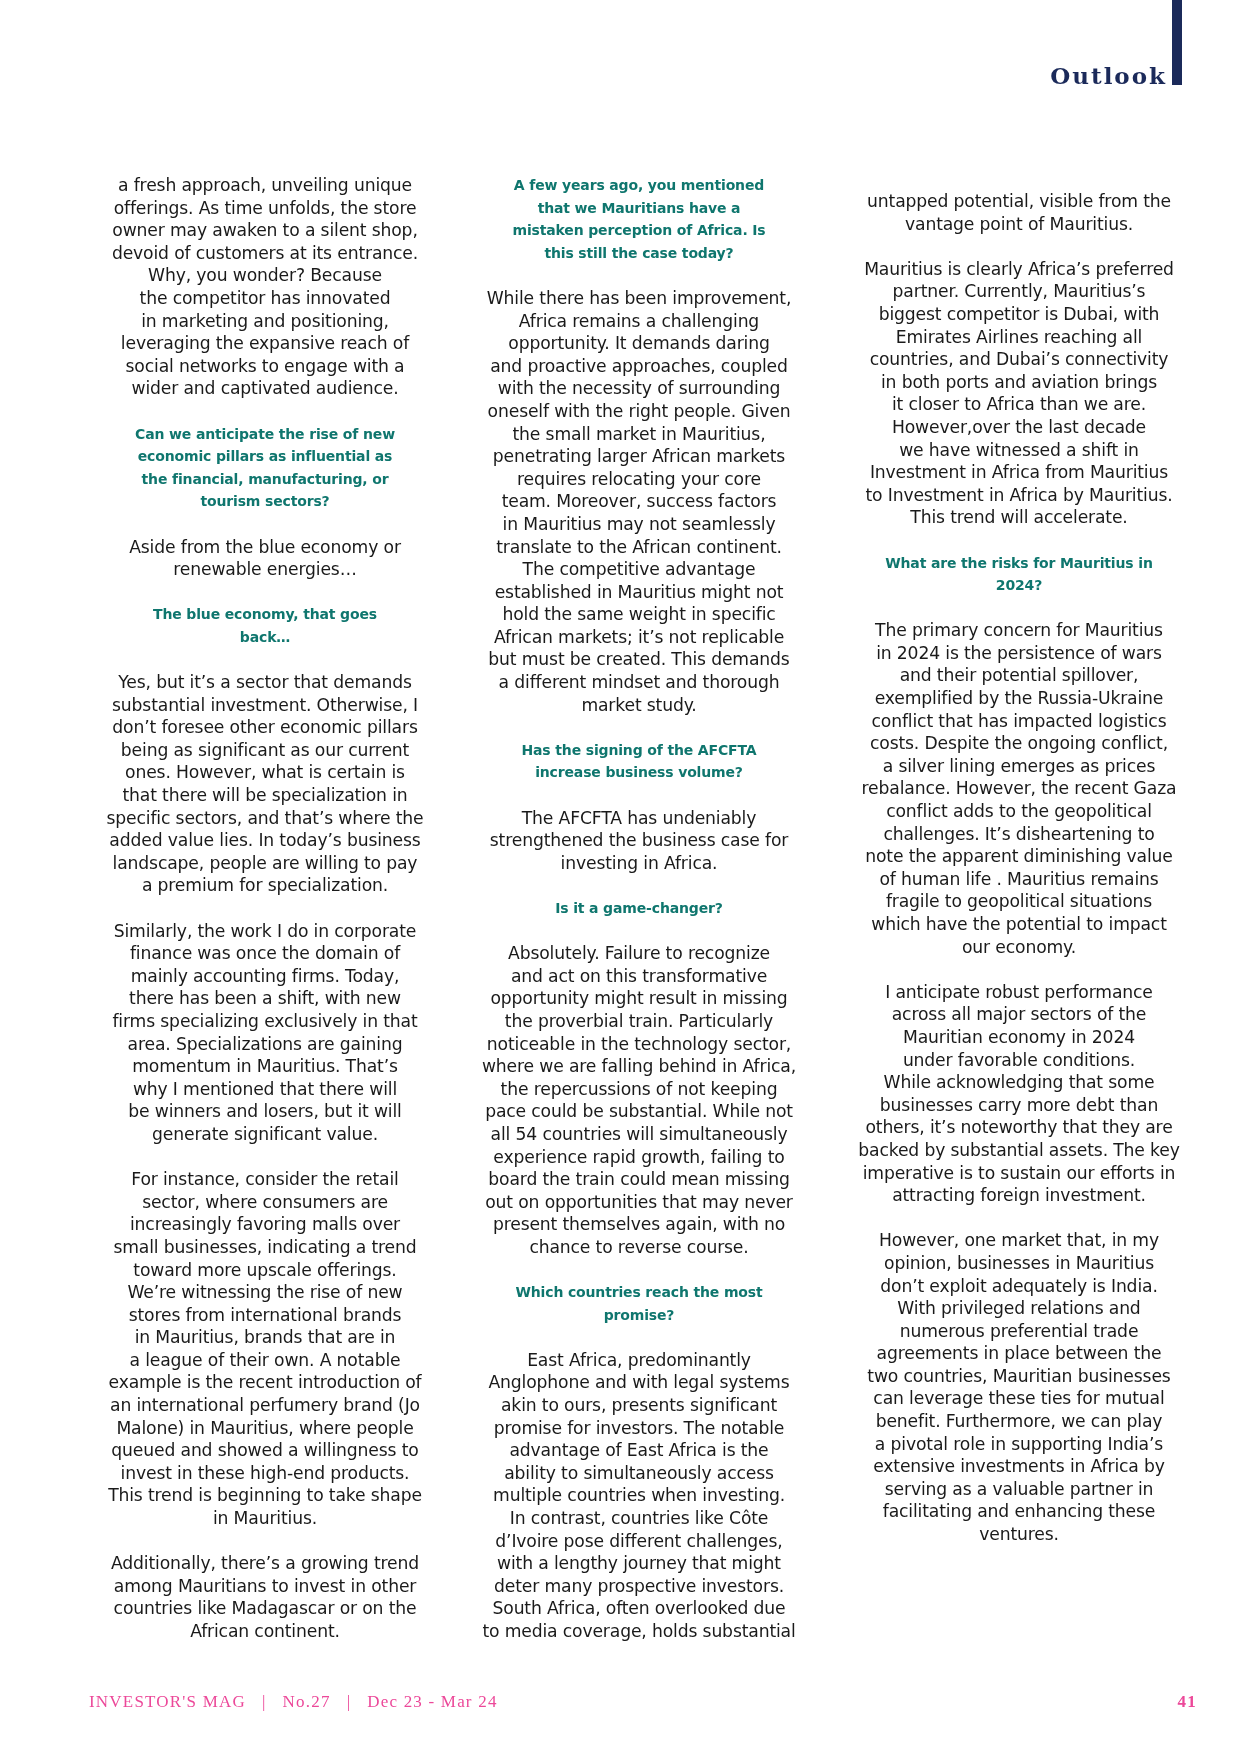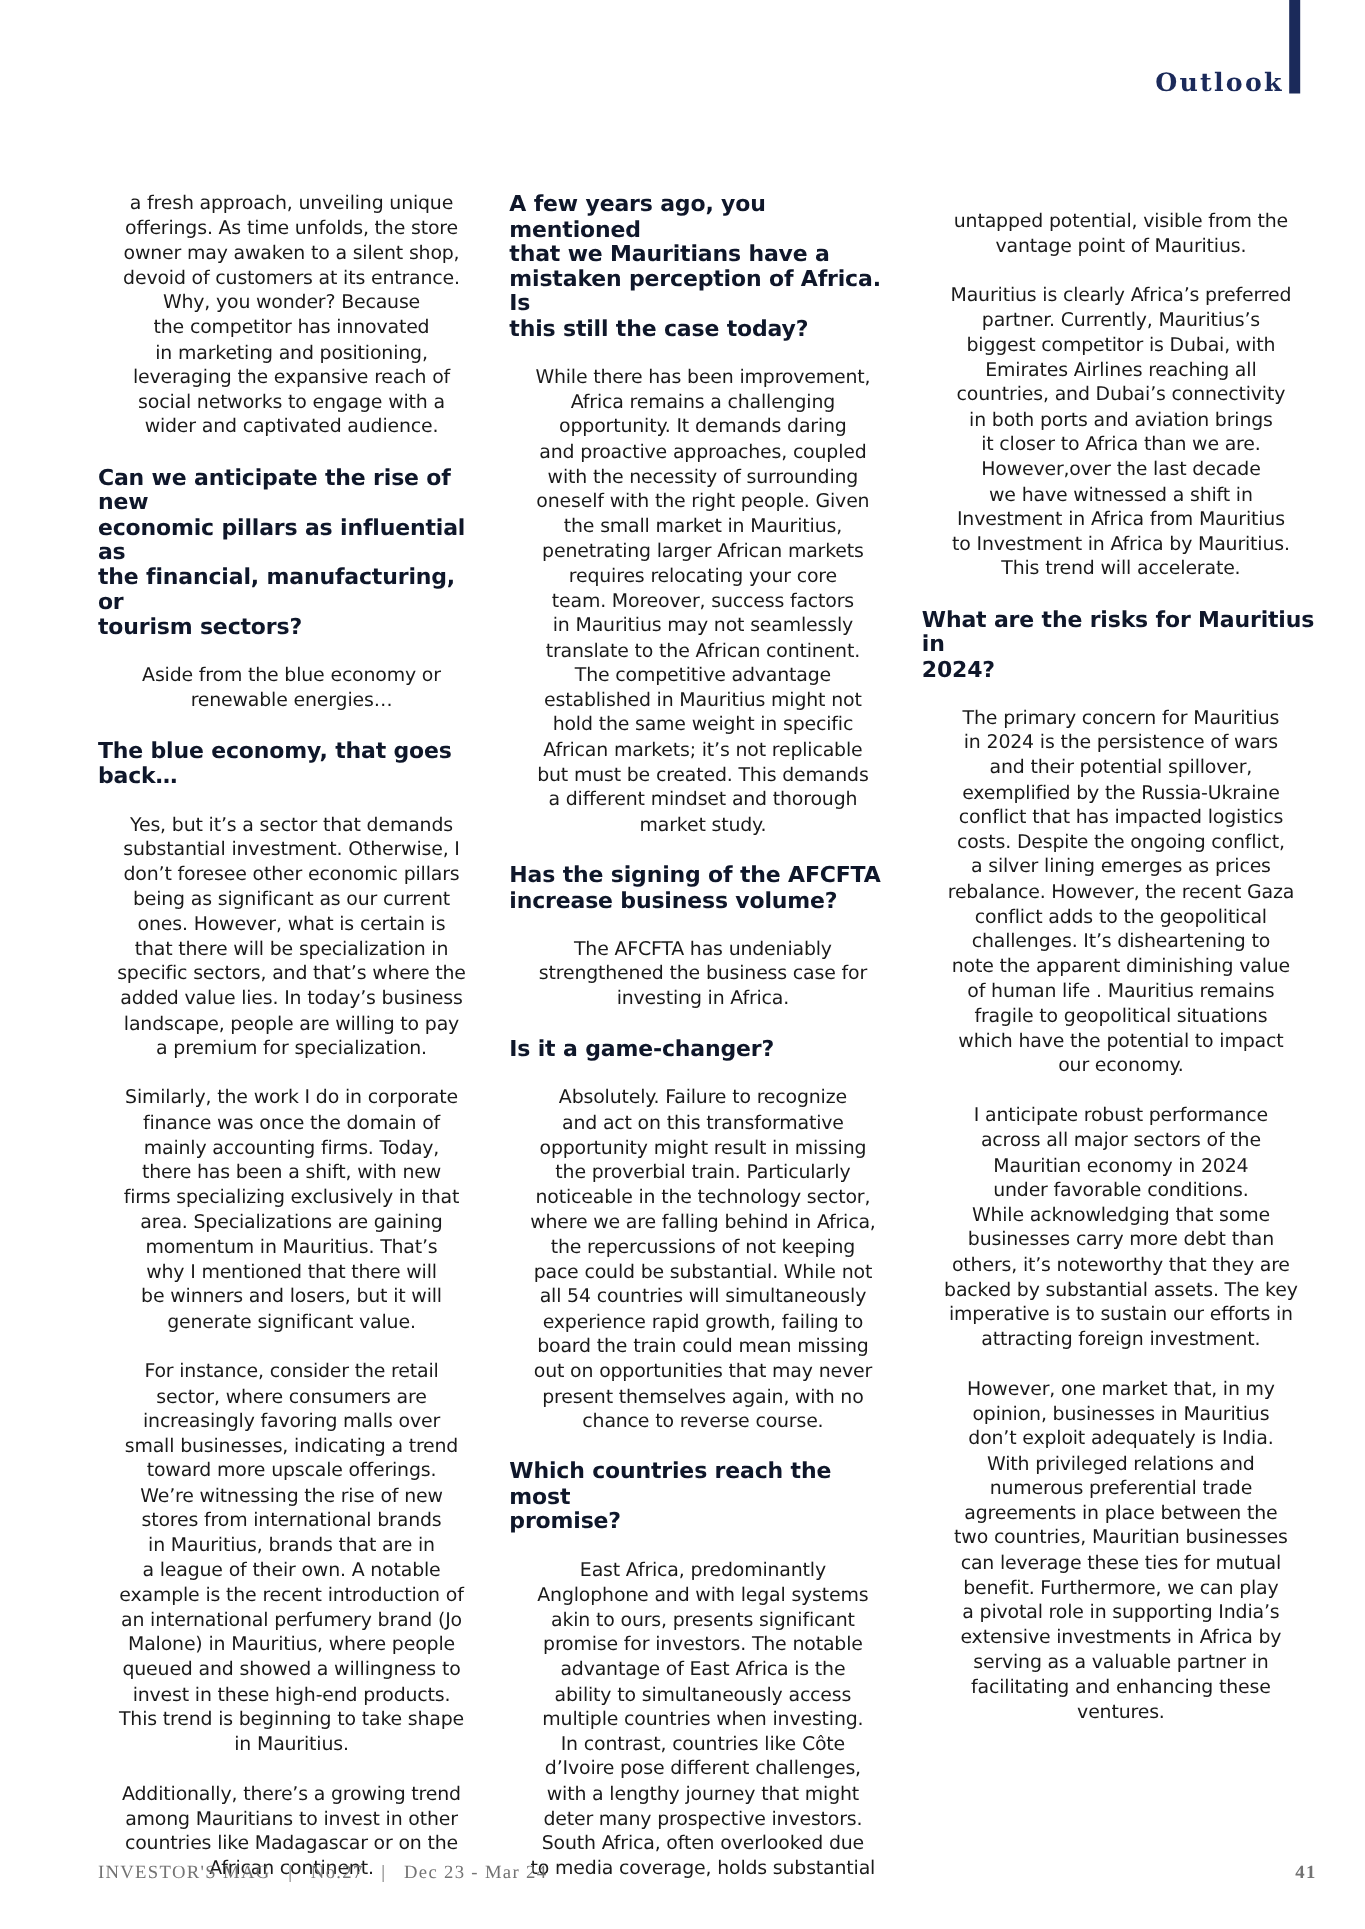--- a/index.html
+++ b/index.html
@@ -4,22 +4,22 @@
 <style>
   html, body { margin:0; padding:0; background:#ffffff; }
   body { width:1241px; height:1754px; position:relative; overflow:hidden; font-family:"DejaVu Sans", sans-serif; color:#1a1a1a; }
   .header-bar { position:absolute; left:1172px; top:0; width:10px; height:85px; background:#1b2a5a; }
   .section-label { position:absolute; right:74px; top:62px; font-family:"DejaVu Serif", serif; font-weight:bold; font-size:23px; letter-spacing:2px; color:#1b2a5a; }
   .col { position:absolute; top:174px; width:352px; font-size:17.2px; line-height:22.6px; letter-spacing:-0.15px; }
   .col1 { left:89px; }
   .col2 { left:463px; }
   .col3 { left:838px; width:362px;margin-top:16px; }
   .col p { margin:0 0 22.6px 0; white-space:pre-line;text-align:center; }
-  .col h3 { margin:0 0 22.6px 0; font-size:20px; line-height:22.6px; font-weight:bold; color:#0f172a; white-space:pre-line; }
-  .footer { position:absolute; left:89px; top:1692px; width:1100px; font-family:"Liberation Serif", serif; font-size:17px; letter-spacing:1.2px; color:#737373; }
+  .col h3 { margin:0 0 22.6px 0; font-size:14px; line-height:22.6px; font-weight:bold; color:#0f766e; white-space:pre-line;text-align:center; }
+  .footer { position:absolute; left:89px; top:1692px; width:1100px; font-family:"Liberation Serif", serif; font-size:17px; letter-spacing:1.2px; color:#ec4899; }
   .footer .sep { display:inline-block; margin:0 16px; }
   .footer .page { position:absolute; right:-8px; top:0;font-weight:bold; }
 </style>
 </head>
 <body>
 
 <div class="header-bar"></div>
 <div class="section-label">Outlook</div>
 
 <div class="col col1">

